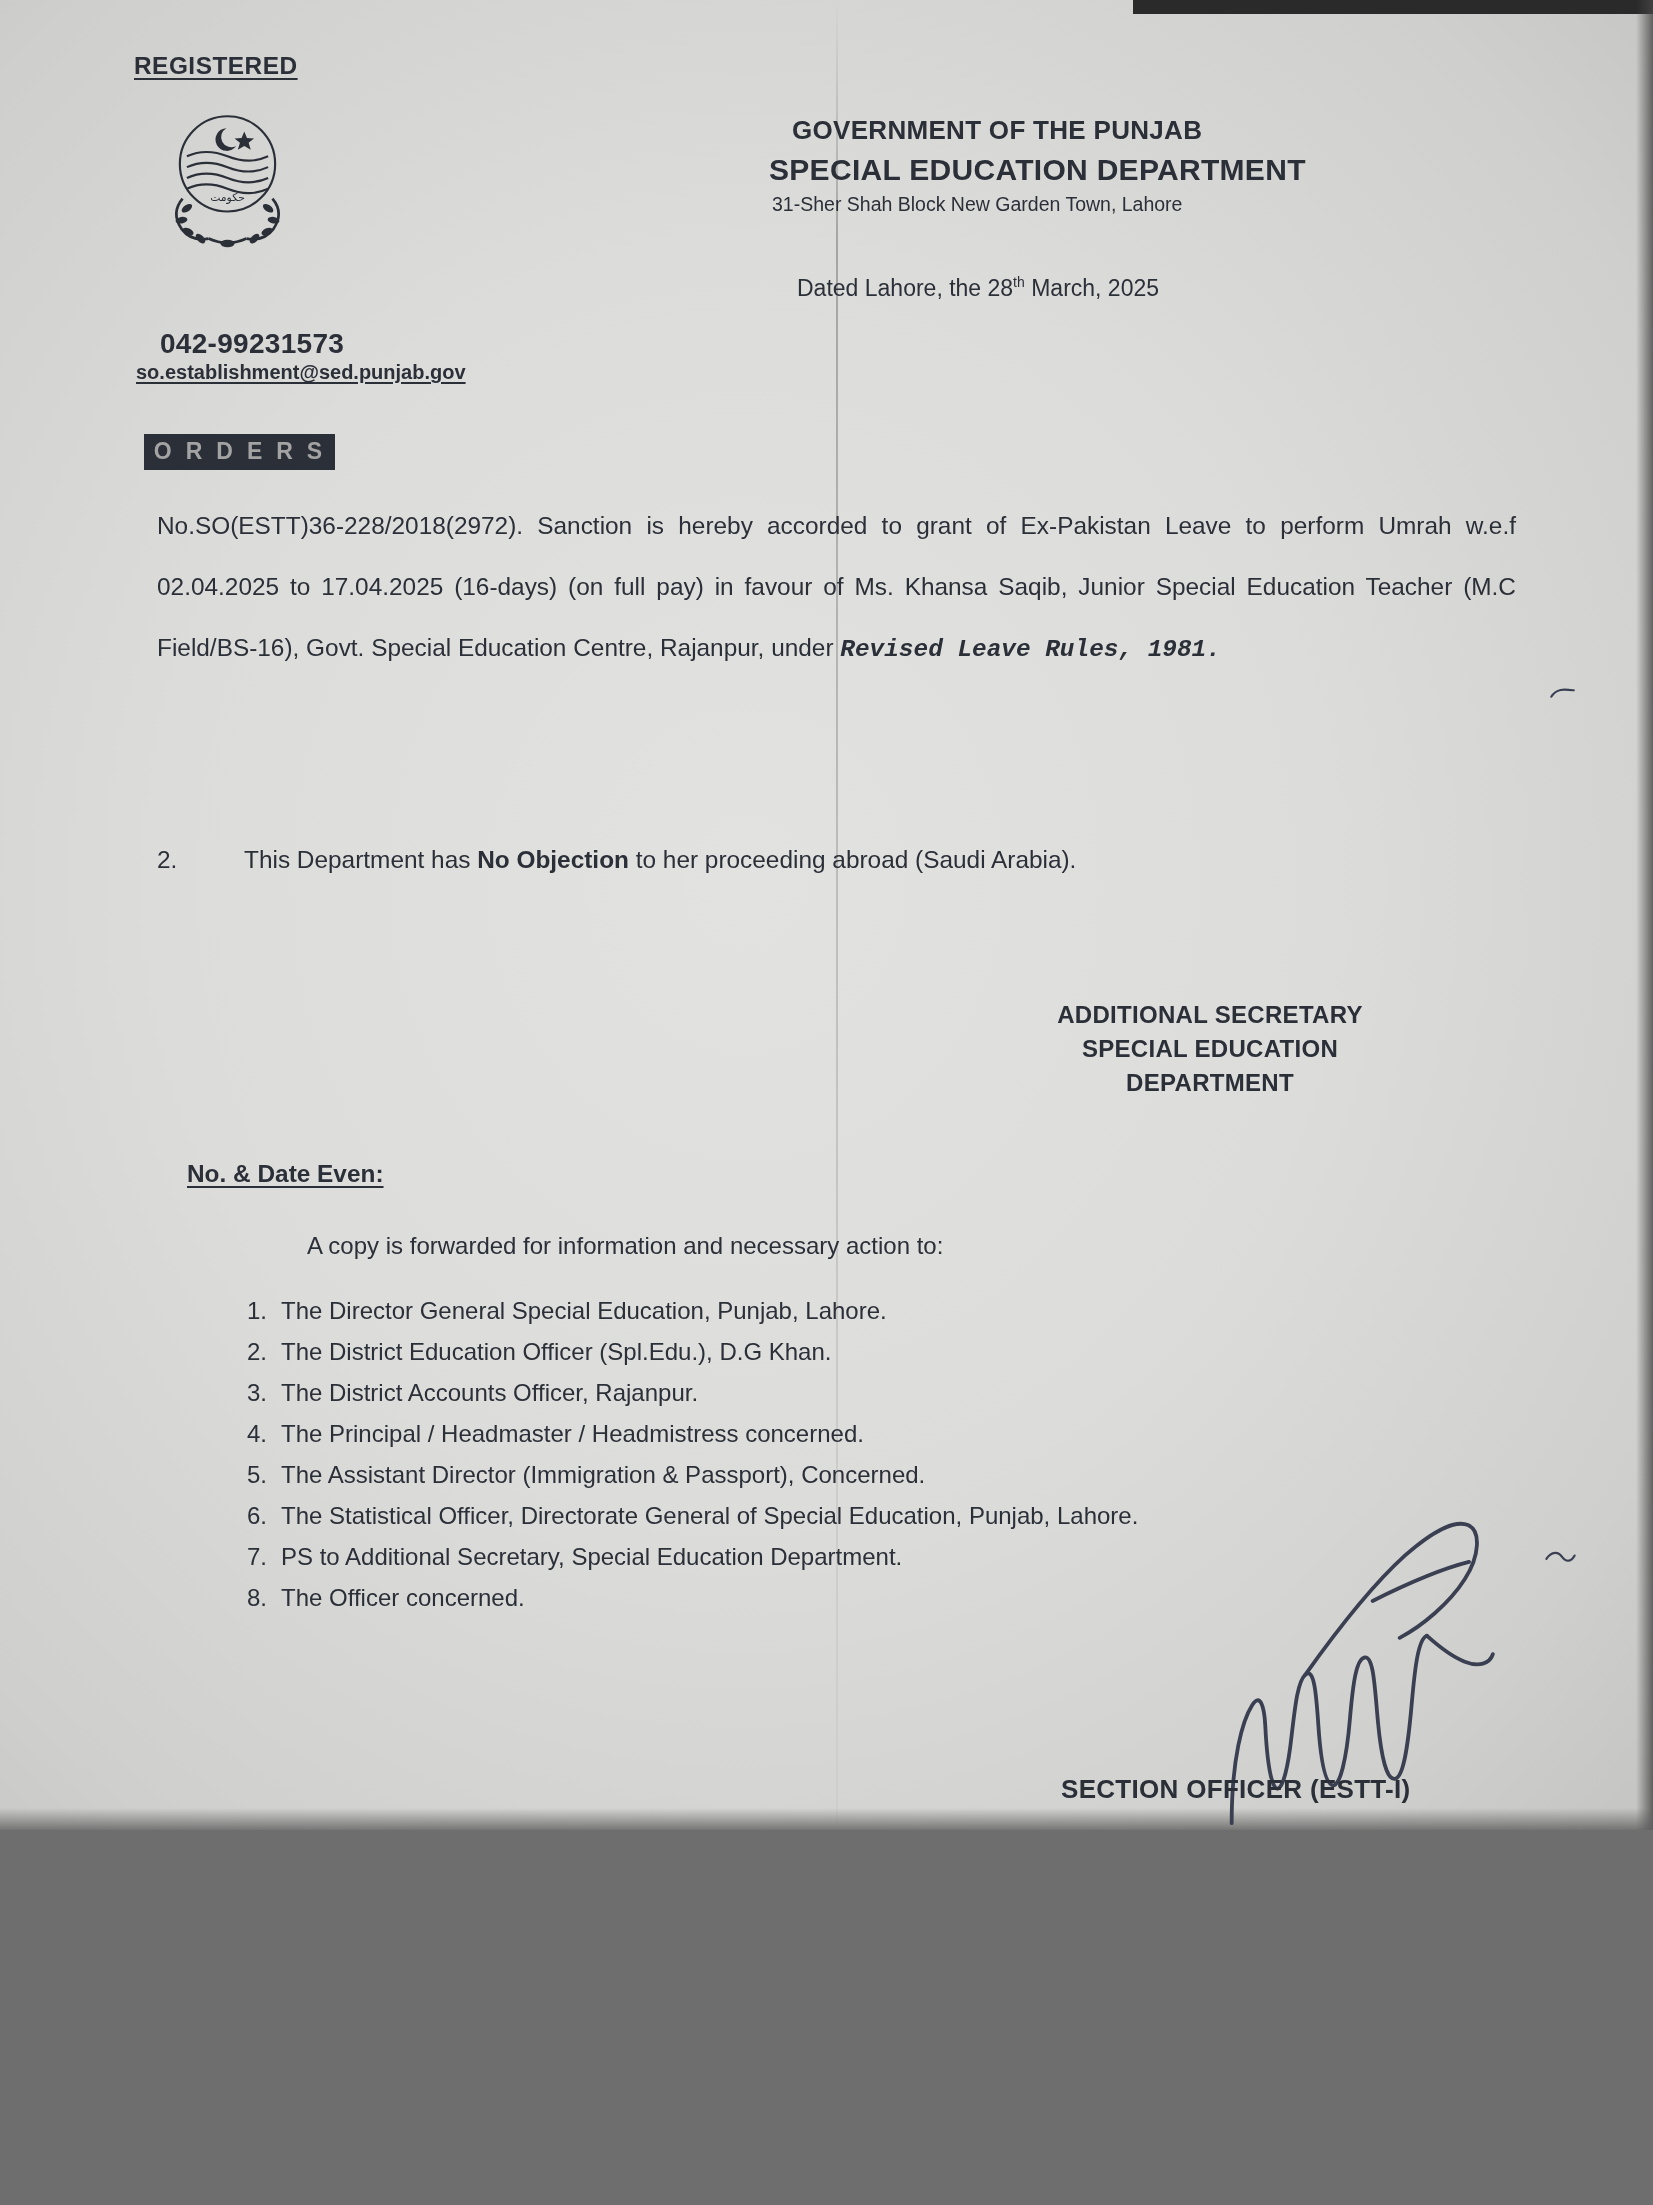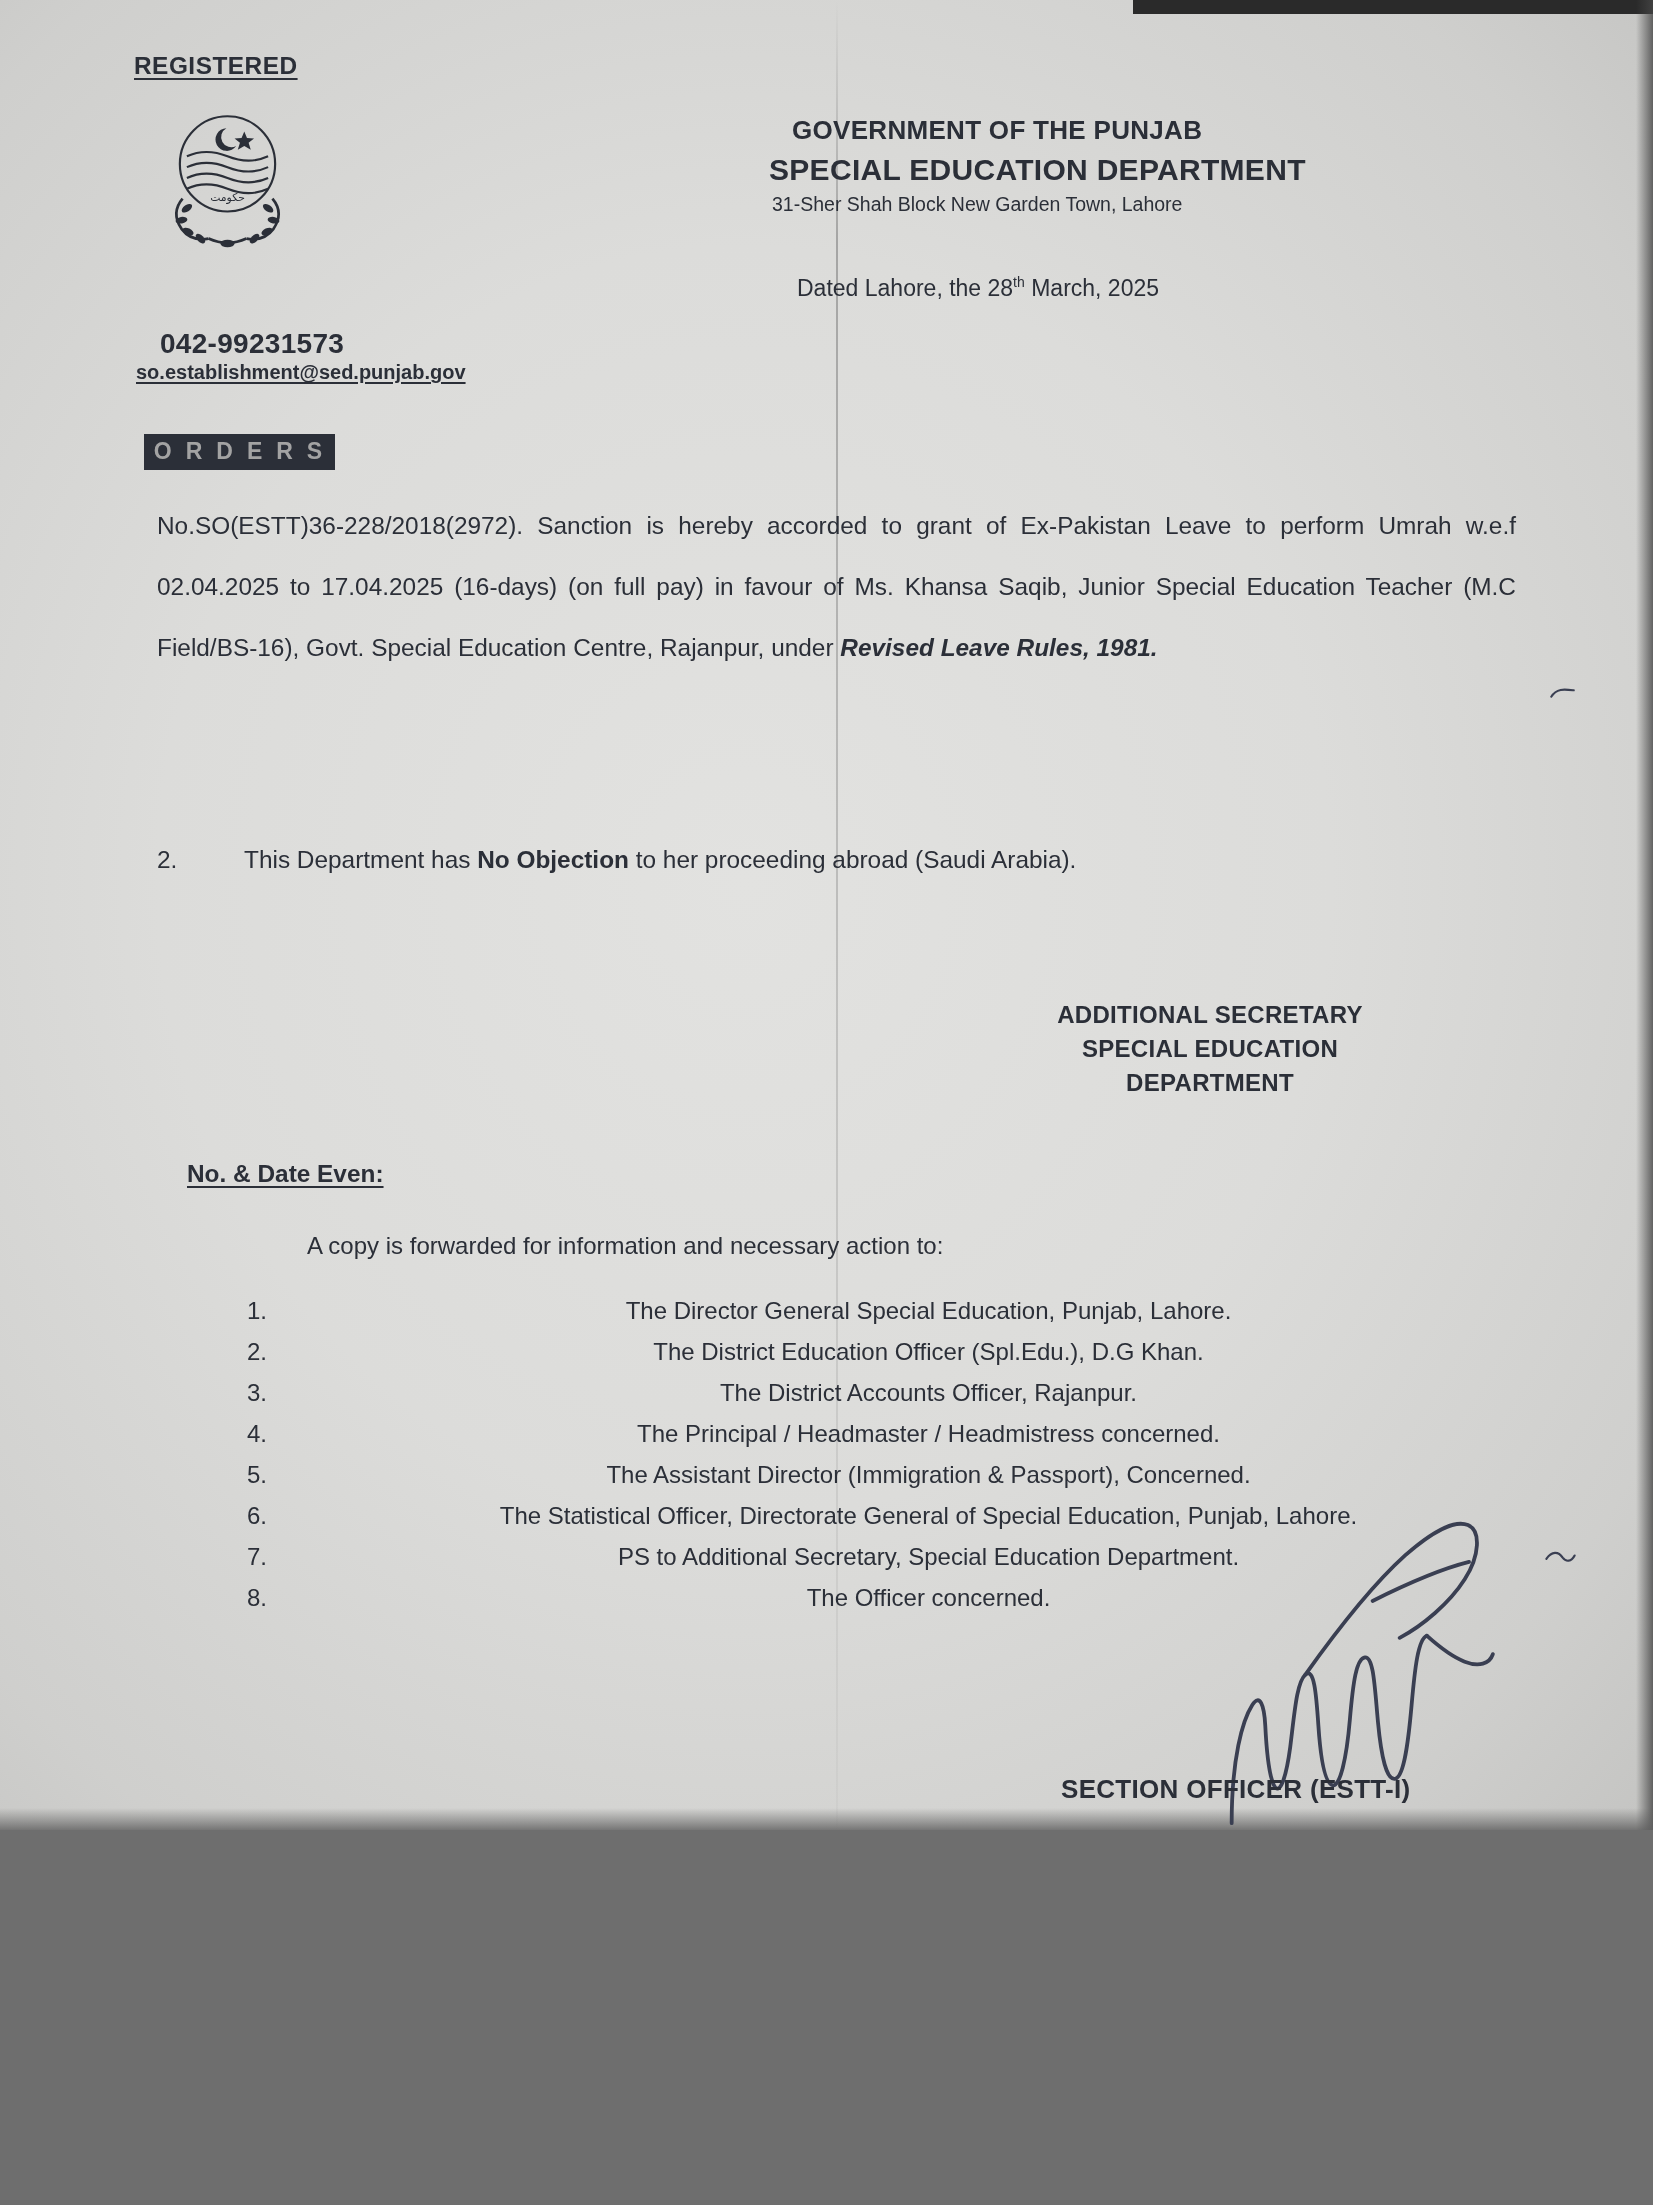--- a/index.html
+++ b/index.html
@@ -128,21 +128,21 @@
     left: 157px; top: 495px;
     width: 1359px;
   }
   .para {
     font-size: 24.4px;
     line-height: 61px;
     text-align: justify;
     text-justify: inter-word;
   }
   .para b { font-weight: normal; }
-  .para i { font-style: italic; font-weight: bold; }
+  .para i { font-style: italic; font-weight: bold; font-family: Liberation Mono, monospace; }
 
   .para2 {
     position: absolute;
     left: 157px; top: 829px;
     width: 1359px;
     font-size: 24.4px;
     line-height: 61px;
     text-align: justify;
   }
   .para2 .num { display: inline-block; width: 87px; }
@@ -176,21 +176,21 @@
     left: 247px; top: 1290px;
     width: 1329px;
     font-size: 24px;
     line-height: 41px;
   }
   .list .li {
     display: flex;
     align-items: flex-start;
   }
   .list .li .n { width: 34px; flex: 0 0 34px; }
-  .list .li .t { flex: 1 1 auto; text-align: center; }
+  .list .li .t { flex: 1 1 auto; }
 
   .section-officer {
     position: absolute;
     left: 1061px; top: 1774px;
     font-size: 26px;
     font-weight: bold;
     letter-spacing: 0.3px;
   }
   .signature {
     position: absolute;

